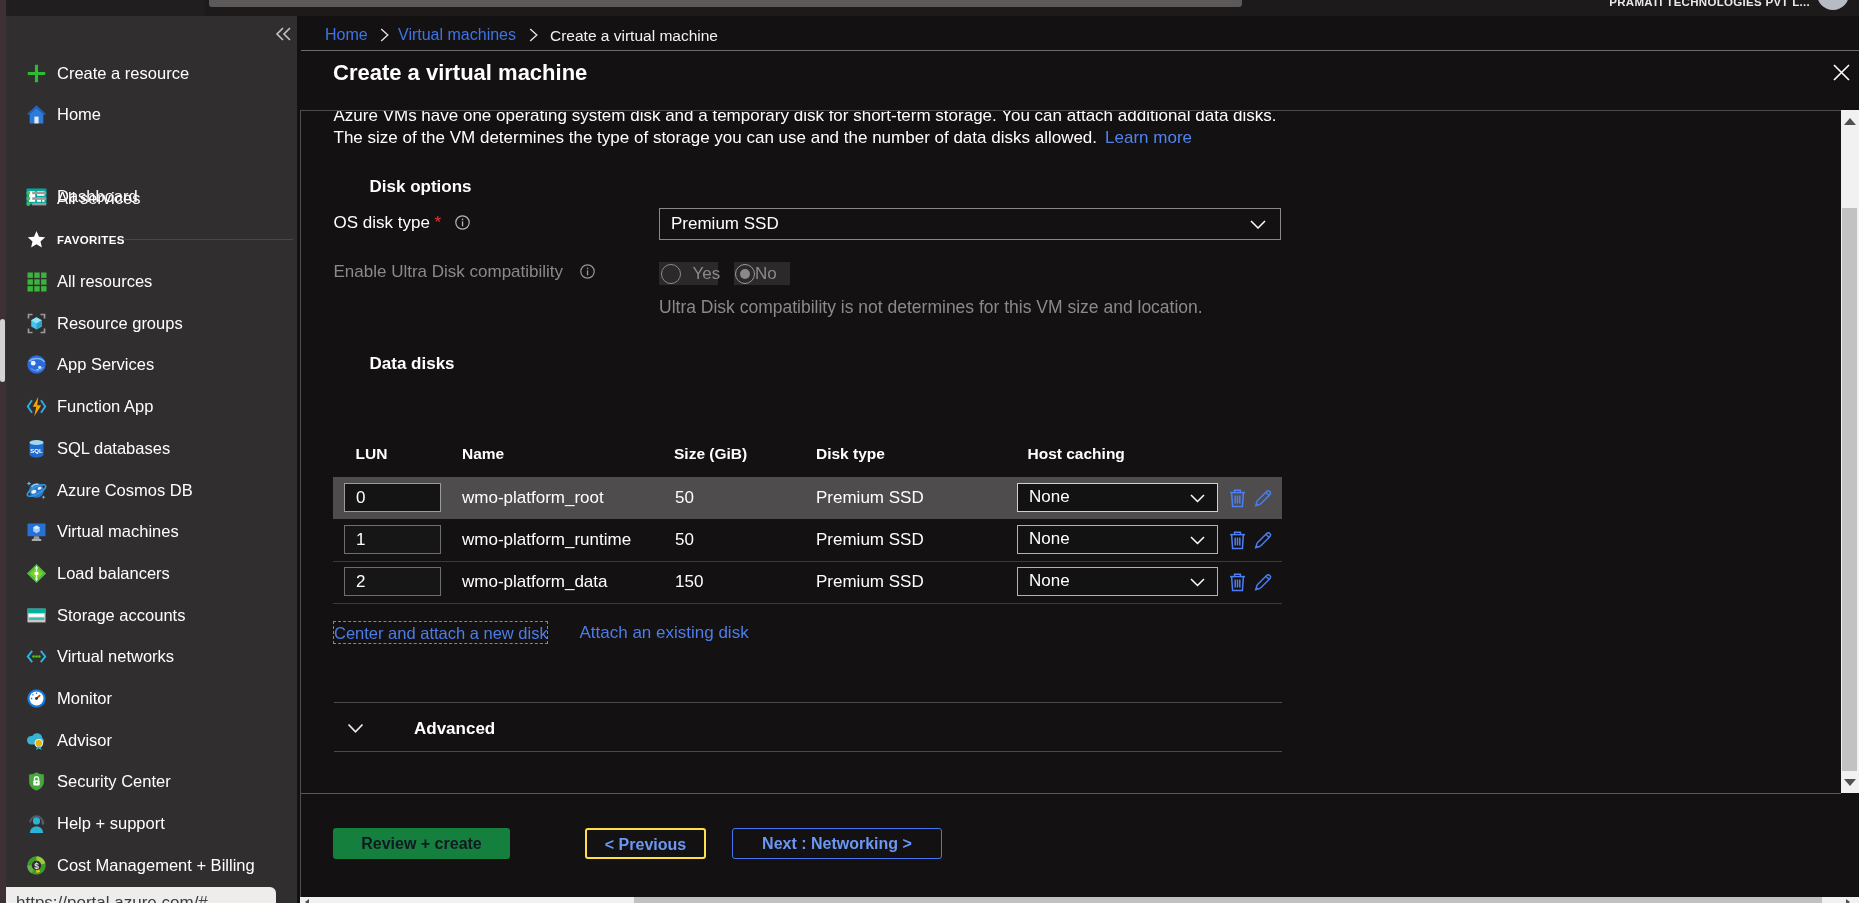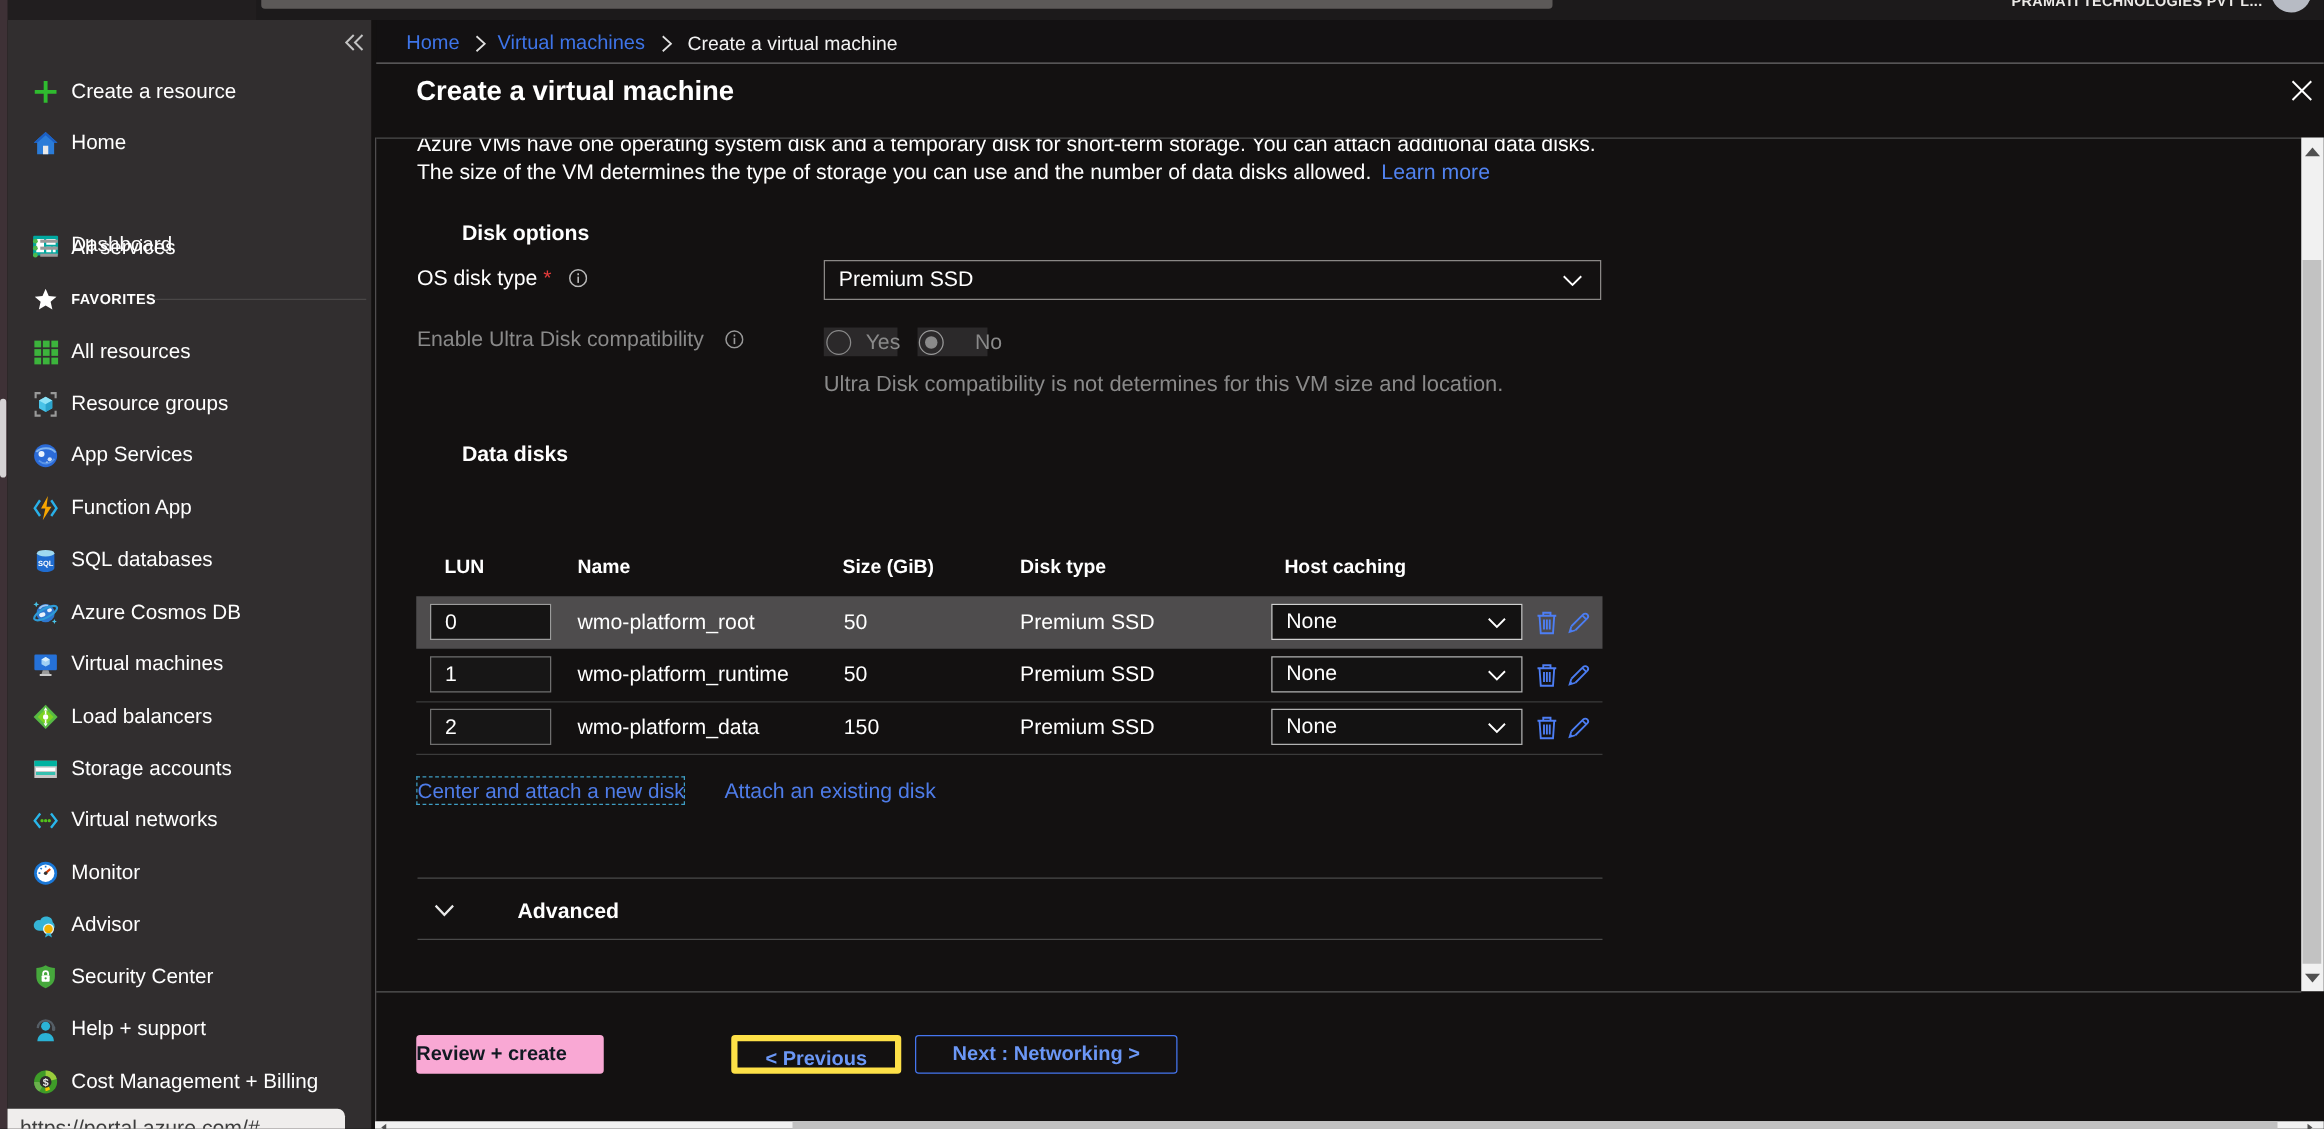--- a/index.html
+++ b/index.html
@@ -216,21 +216,21 @@
       <circle cx="7.5" cy="7.5" r="6.7" fill="none" stroke="#989898" stroke-width="1.2"></circle>
       <rect x="6.9" y="6.3" width="1.3" height="5" fill="#989898"></rect>
       <rect x="6.9" y="3.6" width="1.3" height="1.6" fill="#989898"></rect>
     </svg>
   <div style="position:absolute;left:358px;top:151px;width:59px;height:23px;background:#2b292a;"></div>
   <div style="position:absolute;left:433px;top:151px;width:56px;height:23px;background:#2b292a;"></div>
   <div style="position:absolute;left:359.5px;top:152.5px;width:20px;height:20px;border:1.5px solid #8a8a8a;border-radius:50%;"></div>
   <div class="t g" style="left:391.5px;top:153px;">Yes</div>
   <div style="position:absolute;left:433.5px;top:152.5px;width:20px;height:20px;border:1.5px solid #9a9a9a;border-radius:50%;"></div>
   <div style="position:absolute;left:438.5px;top:157.5px;width:10px;height:10px;background:#8a8a8a;border-radius:50%;"></div>
-  <div class="t g" style="left:479px;top:153px;">No</div>
+  <div class="t g" style="left:454px;top:153px;">No</div>
   <div class="t g" style="left:358px;top:186px;font-size:17.5px;">Ultra Disk compatibility is not determines for this VM size and location.</div>
 
   
   <div class="h" style="left:32.5px;top:242.5px;">Data disks</div>
 
   
   <div class="t" style="left:54.5px;top:334px;font-weight:bold;font-size:15.5px;">LUN</div>
   <div class="t" style="left:161px;top:334px;font-weight:bold;font-size:15.5px;">Name</div>
   <div class="t" style="left:373px;top:334px;font-weight:bold;font-size:15.5px;">Size (GiB)</div>
   <div class="t" style="left:515px;top:334px;font-weight:bold;font-size:15.5px;">Disk type</div>
@@ -336,22 +336,22 @@
   
   <div style="position:absolute;left:33px;top:591px;width:948px;height:1px;background:#4a4a4a;"></div>
   <svg style="position:absolute;left:45.5px;top:612px;" width="17" height="11" viewBox="0 0 17 11">
       <path d="M1.5 1.5 L8.5 8.8 L15.5 1.5" stroke="#e8e8e8" stroke-width="1.8" fill="none"></path>
     </svg>
   <div class="h" style="left:77px;top:608px;">Advanced</div>
   <div style="position:absolute;left:33px;top:640px;width:948px;height:1px;background:#4a4a4a;"></div>
 </div>
 
 <div class="abs" style="left:301px;top:793px;width:1540px;height:1px;background:#585858;"></div>
-<div class="abs" style="left:333px;top:828px;width:150px;height:31px;background:#f9a8d4;border-radius:3px;color:#111922;font-size:16px;font-weight:bold;line-height:31px;">Review + create</div>
-<div class="abs" style="left:585px;top:828px;width:136px;height:31px;border:5px solid #fde047;border-radius:3px;color:#6b97f5;font-size:16px;font-weight:bold;text-align:center;line-height:29px;">&lt; Previous</div>
+<div class="abs" style="left:333px;top:828px;width:177px;height:31px;background:#15803d;border-radius:3px;color:#111922;font-size:16px;font-weight:bold;text-align:center;line-height:31px;">Review + create</div>
+<div class="abs" style="left:585px;top:828px;width:121px;height:31px;border:2px solid #fde047;border-radius:3px;color:#6b97f5;font-size:16px;font-weight:bold;text-align:center;line-height:29px;">&lt; Previous</div>
 <div class="abs" style="left:732px;top:828px;width:210px;height:31px;border:1px solid #4576f0;border-radius:3px;color:#6b97f5;font-size:16px;font-weight:bold;text-align:center;line-height:29px;">Next : Networking &gt;</div>
 
 <div class="abs" style="left:1841px;top:110px;width:18px;height:683px;background:#f1f1f1;"></div>
 <div class="abs" style="left:1844px;top:118px;width:0;height:0;border-left:6px solid transparent;border-right:6px solid transparent;border-bottom:7px solid #505050;"></div>
 <div class="abs" style="left:1842px;top:208px;width:15px;height:563px;background:#c2c2c2;"></div>
 <div class="abs" style="left:1844px;top:779px;width:0;height:0;border-left:6px solid transparent;border-right:6px solid transparent;border-top:7px solid #505050;"></div>
 
 <div class="abs" style="left:300px;top:897px;width:1559px;height:6px;background:#f1f1f1;"></div>
 <div class="abs" style="left:634px;top:897px;width:1188px;height:6px;background:#c1c1c1;"></div>
 <div class="abs" style="left:1846px;top:899px;width:0;height:0;border-top:3px solid transparent;border-bottom:3px solid transparent;border-left:4px solid #505050;"></div>

